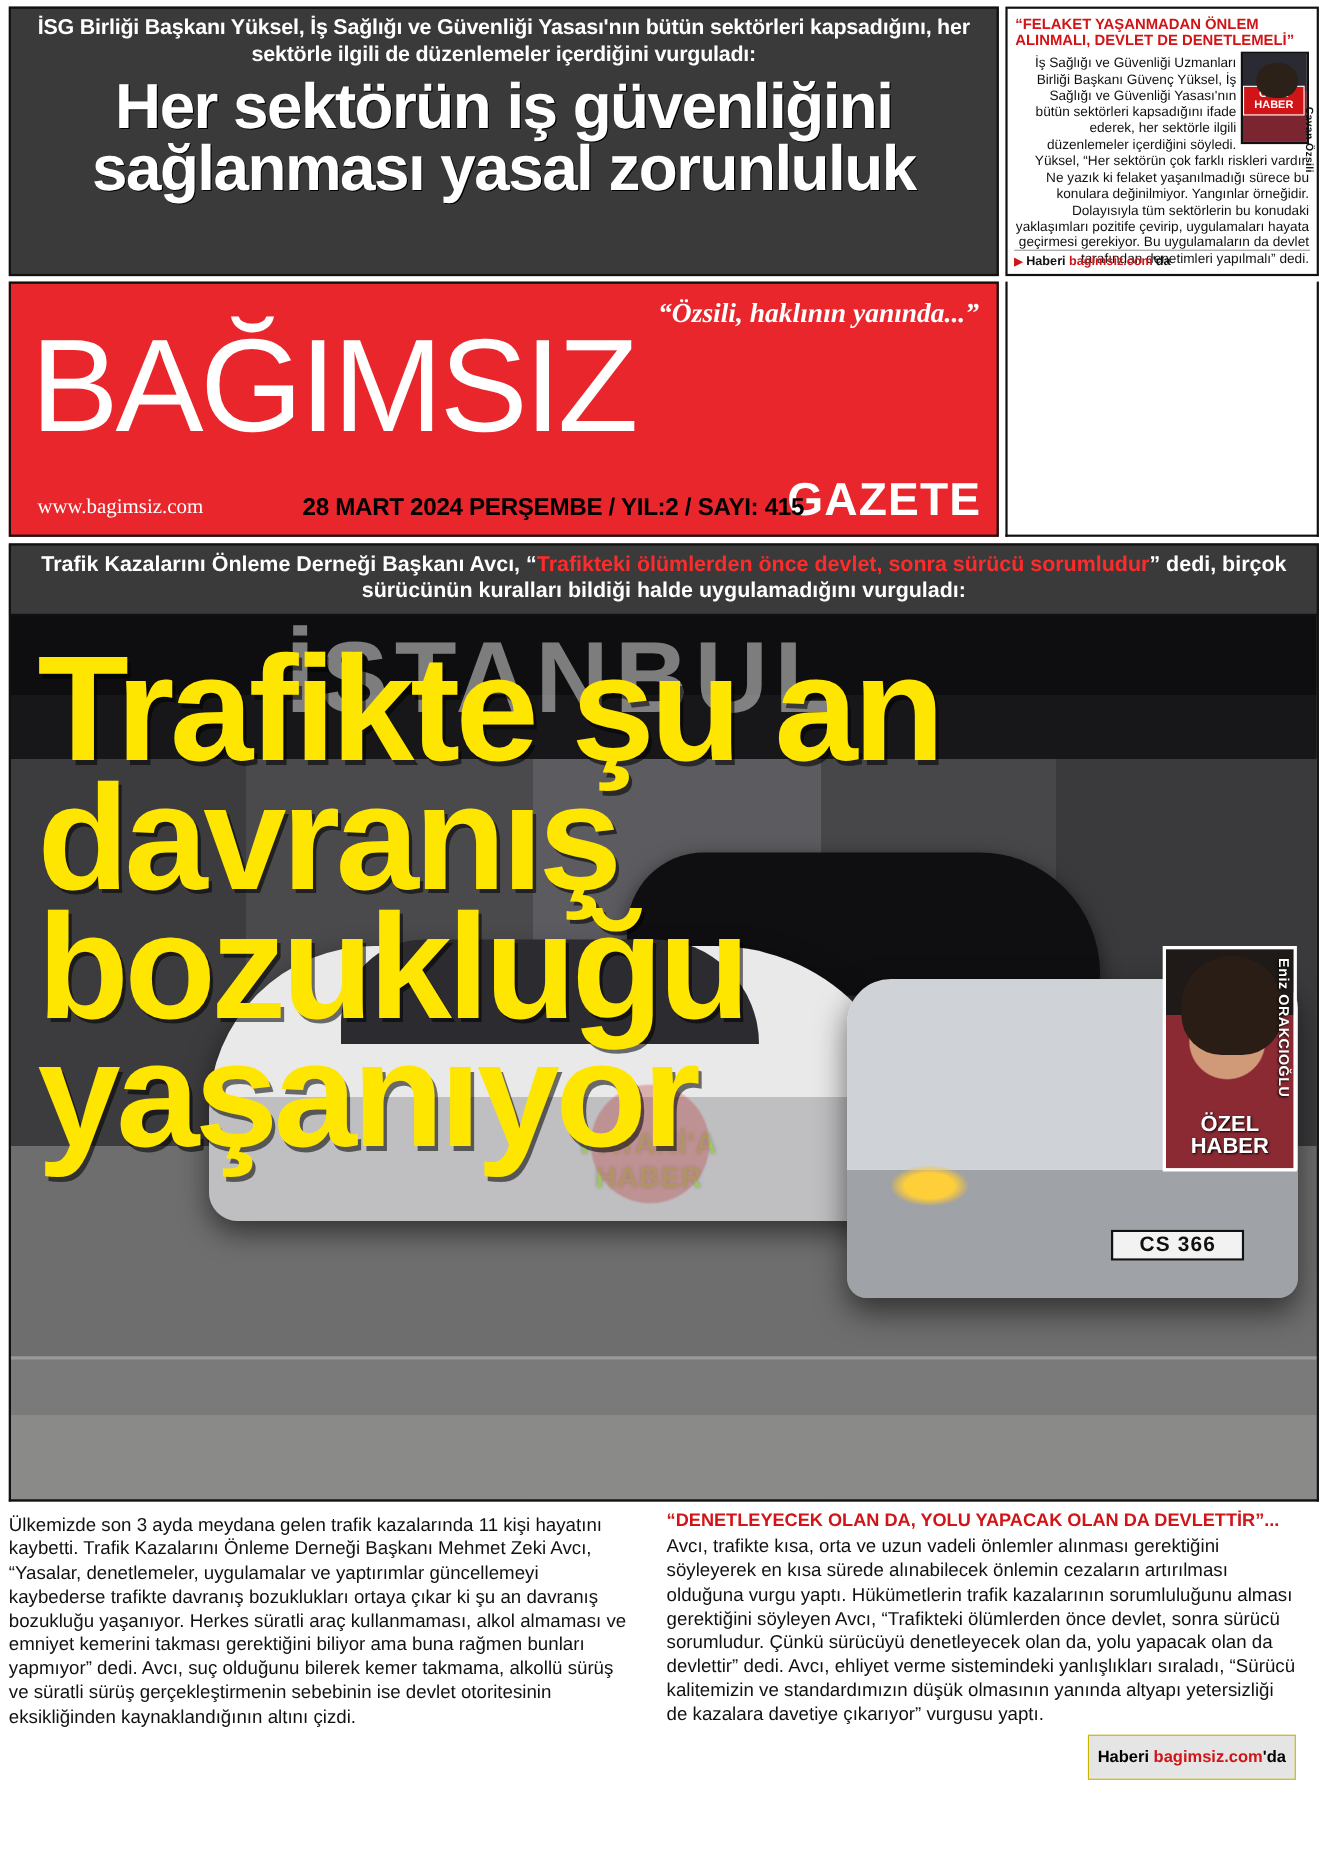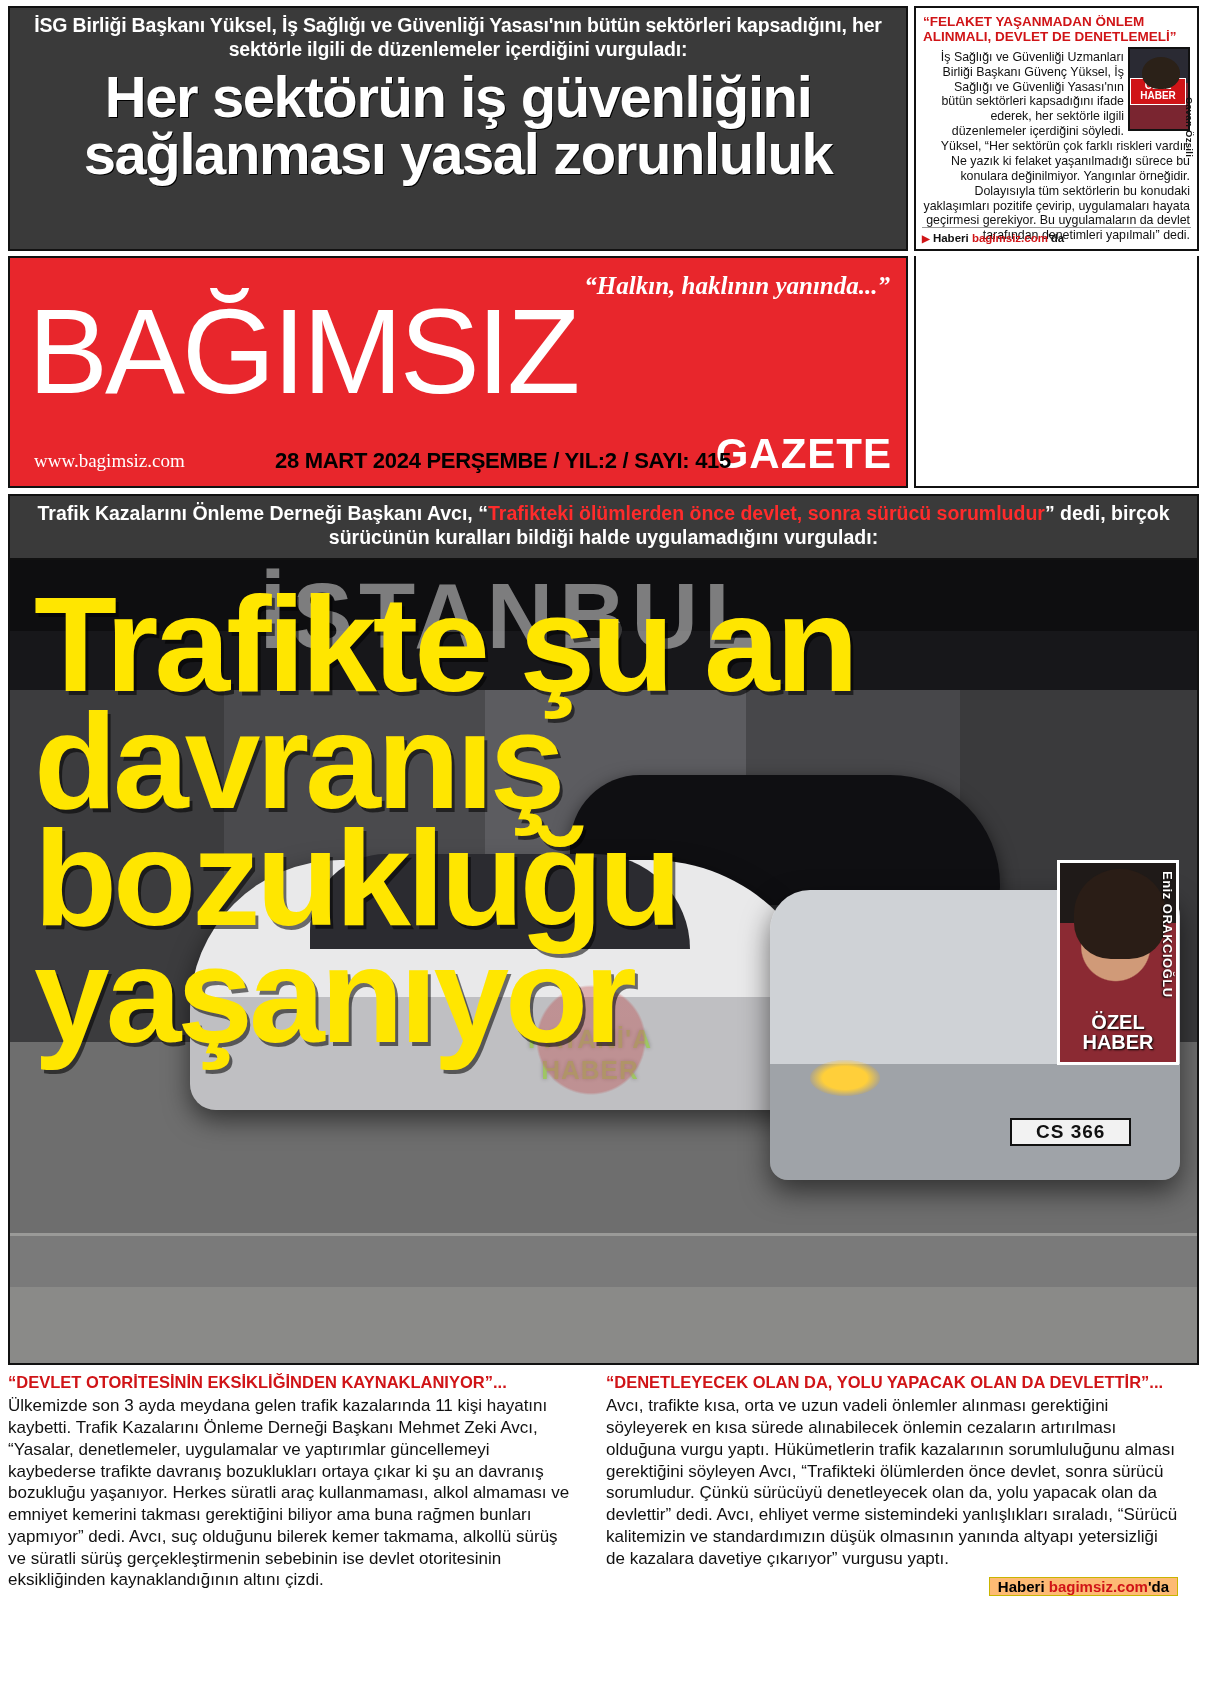--- a/index.html
+++ b/index.html
@@ -333,25 +333,25 @@
   .col-body {
     margin-top: 3px;
     font-size: 17px;
     line-height: 1.28;
     color: #111;
     text-align: left;
   }
   .haberi {
     margin-top: 8px;
     display: inline-block;
-    background: #fdba74;
+    background: #e5e5e5;
     border: 1px solid #c9b500;
     font-weight: bold;
     font-size: 15px;
-    padding: 0 8px;
+    padding: 11px 8px;
     float: right;
   }
   .haberi .red { color: #d01417; }
 </style>
 </head>
 <body>
 
 <div class="page">
 
   <div class="topstrip">
@@ -372,21 +372,21 @@
         <span class="tri">▶</span>
         <span>Haberi</span>
         <span class="red">bagimsiz.com</span><span>'da</span>
       </div>
     </div>
 
   </div>
 
   <div class="masthead">
     <div class="mast-main">
-      <div class="slogan">“Halkın, haklının yanında...”</div>
+      <div class="slogan">“Özsili, haklının yanında...”</div>
       <div class="logo">BAĞIMSIZ</div>
       <div class="gazete">GAZETE</div>
       <div class="site">www.bagimsiz.com</div>
       <div class="dateline">28 MART 2024 PERŞEMBE  /  YIL:2  /  SAYI: 415</div>
     </div>
     <div class="mast-right"></div>
   </div>
 
   <div class="subkick">
     <span>Trafik Kazalarını Önleme Derneği Başkanı Avcı, “</span><span class="red">Trafikteki ölümlerden önce devlet, sonra sürücü sorumludur</span><span>” dedi, birçok sürücünün kuralları bildiği halde uygulamadığını vurguladı:</span>
@@ -410,21 +410,20 @@
     <div class="hero-photo">
       <div class="hair"></div>
       <div class="vname">Eniz ORAKCIOĞLU</div>
       <div class="ozel">ÖZEL HABER</div>
     </div>
   </div>
 
   <div class="bottom">
 
     <div class="col">
-      <div class="col-title">“DEVLET OTORİTESİNİN EKSİKLİĞİNDEN KAYNAKLANIYOR”...</div>
       <div class="col-body"> Ülkemizde son 3 ayda meydana gelen trafik kazalarında 11 kişi hayatını kaybetti. Trafik Kazalarını Önleme Derneği Başkanı Mehmet Zeki Avcı, “Yasalar, denetlemeler, uygulamalar ve yaptırımlar güncellemeyi kaybederse trafikte davranış bozuklukları ortaya çıkar ki şu an davranış bozukluğu yaşanıyor. Herkes süratli araç kullanmaması, alkol almaması ve emniyet kemerini takması gerektiğini biliyor ama buna rağmen bunları yapmıyor” dedi. Avcı, suç olduğunu bilerek kemer takmama, alkollü sürüş ve süratli sürüş gerçekleştirmenin sebebinin ise devlet otoritesinin eksikliğinden kaynaklandığının altını çizdi.</div>
     </div>
 
     <div class="col">
       <div class="col-title">“DENETLEYECEK OLAN DA, YOLU YAPACAK OLAN DA DEVLETTİR”...</div>
       <div class="col-body"> Avcı, trafikte kısa, orta ve uzun vadeli önlemler alınması gerektiğini söyleyerek en kısa sürede alınabilecek önlemin cezaların artırılması olduğuna vurgu yaptı. Hükümetlerin trafik kazalarının sorumluluğunu alması gerektiğini söyleyen Avcı, “Trafikteki ölümlerden önce devlet, sonra sürücü sorumludur. Çünkü sürücüyü denetleyecek olan da, yolu yapacak olan da devlettir” dedi. Avcı, ehliyet verme sistemindeki yanlışlıkları sıraladı, “Sürücü kalitemizin ve standardımızın düşük olmasının yanında altyapı yetersizliği de kazalara davetiye çıkarıyor” vurgusu yaptı.</div>
       <div class="haberi">
         <span>Haberi</span>
         <span class="red">bagimsiz.com</span><span>'da</span>
       </div>

